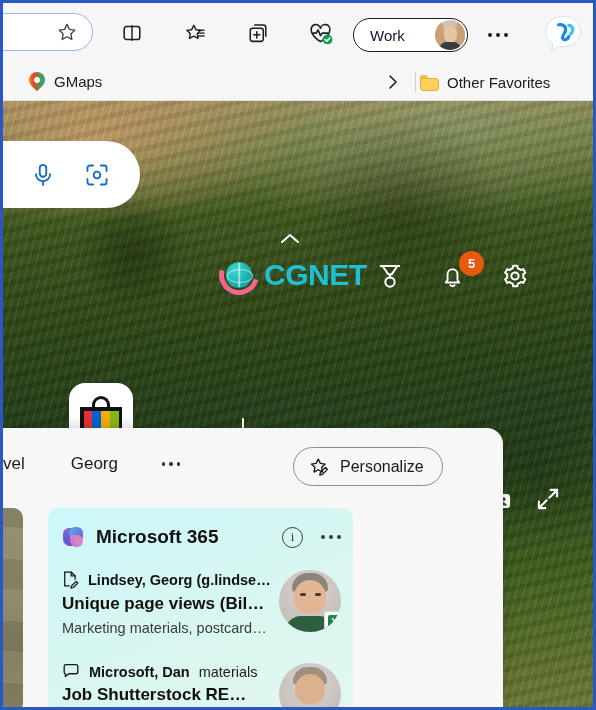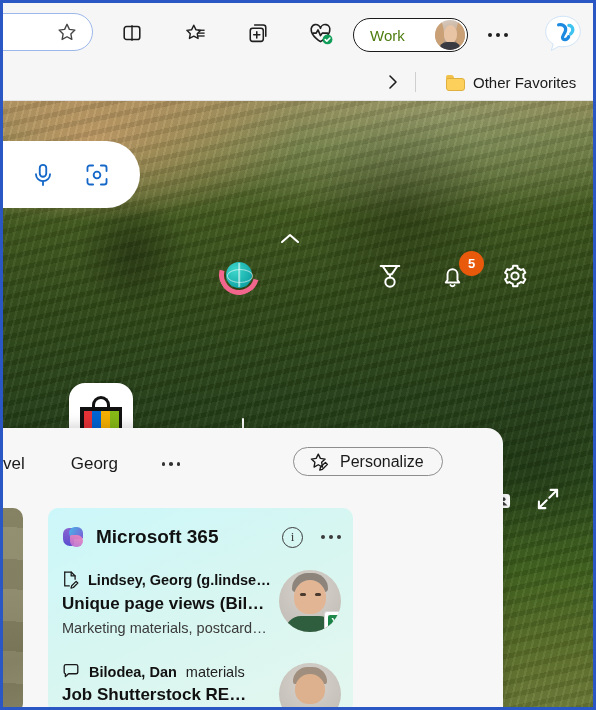--- a/index.html
+++ b/index.html
@@ -50,21 +50,21 @@
   .profile-pill {
     position: absolute; left: 350px; top: 15px;
     height: 34px; width: 115px;
     border: 1.5px solid #1b1b1b;
     border-radius: 17px;
     display: flex; align-items: center;
     background: #ffffff;
     cursor: pointer;
   }
   .profile-pill .plabel {
-    font-size: 15px; color: #4d7c0f; margin-left: 16px;
+    font-size: 15px; color: #0f172a; margin-left: 16px;
     font-weight: 400;
   }
   .avatar-sm {
     position: absolute; right: 2px; top: 1px;
     width: 30px; height: 30px; border-radius: 50%;
     overflow: hidden;
     background: linear-gradient(160deg,#d9cfc6 0%,#c9b29c 45%,#8a6a55 100%);
   }
   .avatar-sm .hairL, .avatar-sm .hairR {
     position: absolute; top: 1px; width: 9px; height: 27px;
@@ -295,21 +295,21 @@
     font-size: 17px; color: #1a1a1a; padding: 6px 10px;
     border-radius: 6px; cursor: pointer; white-space: nowrap;
   }
   .tab-dots {
     display: flex; align-items: center; justify-content: center; gap: 4px;
     width: 34px; height: 28px; cursor: pointer;
   }
   .tab-dots i { width: 3.6px; height: 3.6px; border-radius: 50%; background: #333; }
   .personalize {
     position: absolute; left: 308px; top: 19px;
-    height: 29px; padding: 0 18px 0 14px;
+    height: 39px; padding: 0 18px 0 14px;
     border: 1px solid #8d8d8d; border-radius: 20px;
     background: #f7f7f7;
     display: flex; align-items: center; gap: 10px;
     font-size: 16px; color: #1a1a1a; cursor: pointer;
   }
 
   
   .cards {
     position: absolute; left: 0; top: 72px; width: 518px; height: 210px;
   }
@@ -493,29 +493,35 @@
       <div class="copilot">
         <svg width="42" height="42" viewBox="0 0 42 42">
           <path d="M21 3.2c9.6 0 17.3 6.6 17.3 15.3 0 8.6-7.7 15.3-17.3 15.3-1.4 0-2.8-.15-4.1-.42l-7.6 4.1 1.9-6.4C6.2 28.2 3.7 23.8 3.7 18.5 3.7 9.8 11.4 3.2 21 3.2z" fill="#ffffff" stroke="#d0e4f7" stroke-width="1"></path>
           <path d="M16.6 11.8c1.6-.4 3.3-.3 4.7.5 1.9 1.1 2.6 3.1 2.3 5.1-.3 1.7-1.3 3.2-2.2 4.6-.6 1-1.1 2.1-.8 3.2.3 1.1 1.4 1.6 2.5 1.5 1.7-.2 3-1.6 3.6-3.1" fill="none" stroke="#1b8ae0" stroke-width="3.2" stroke-linecap="round"></path>
           <path d="M26.8 12.3c1.8.1 3.3 1.3 3.8 3 .6 2.1-.4 4.3-2 5.7" fill="none" stroke="#3fc3f0" stroke-width="3.2" stroke-linecap="round"></path>
         </svg>
       </div>
     </div>
 
     <div class="favbar">
+      <div class="fav-item" style="margin-left:18px">
+        <span class="gmaps-ico">
+            <i class="pin"></i>
+          </span>
+        <span>GMaps</span>
+      </div>
 
       <div class="fav-chevron">
         <svg width="14" height="18" viewBox="0 0 14 18" fill="none" stroke="#1f1f1f" stroke-width="1.6" stroke-linecap="round" stroke-linejoin="round">
             <path d="M4 3l6 6-6 6"></path>
           </svg>
       </div>
       <div class="fav-divider"></div>
 
-      <div class="fav-item" style="position:absolute;left:436px;top:7px">
+      <div class="fav-item" style="position:absolute;left:410px;top:7px">
         <span class="folder-ico">
             <i class="tabp"></i>
             <i class="body"></i>
           </span>
         <span>Other Favorites</span>
       </div>
     </div>
   </div>
 
   <div class="ntp">
@@ -539,20 +545,21 @@
           <circle cx="12" cy="12" r="3.1"></circle>
         </svg>
       </span>
     </div>
 
     <div class="cgnet">
       <span class="cg-mark">
         <i class="ring"></i>
           <i class="globe"></i>
       </span>
+      <span class="cg-text">CGNET</span>
     </div>
 
     <div class="ntp-icon" style="left:370px;top:158px">
       <svg width="28" height="28" viewBox="0 0 24 24" fill="none" stroke="#ffffff" stroke-width="1.7" stroke-linecap="round" stroke-linejoin="round">
         <path d="M4 3.4h16"></path>
         <path d="M5.6 3.4l5 7.2h2.8l5-7.2"></path>
         <circle cx="12" cy="17.2" r="4"></circle>
         <line x1="12" y1="10.6" x2="12" y2="13.2"></line>
       </svg>
     </div>
@@ -693,21 +700,21 @@
           </div>
 
           <div class="m365-item i2">
             <div class="mi-body">
               <div class="mi-row1">
                 <span style="display:flex;flex:0 0 18px">
                   <svg width="18" height="17" viewBox="0 0 20 19" fill="none" stroke="#1a1a1a" stroke-width="1.5" stroke-linejoin="round" stroke-linecap="round">
                     <path d="M2.4 3.6A1.9 1.9 0 0 1 4.3 1.8h11.4a1.9 1.9 0 0 1 1.9 1.8v6.6a1.9 1.9 0 0 1-1.9 1.8H7.3l-3.6 3.2v-3.2h-.3a1.9 1.9 0 0 1-1-1.8z"></path>
                   </svg>
                 </span>
-                <span class="mi-sender" style="flex:0 0 auto">Bilodea, Dan</span>
+                <span class="mi-sender" style="flex:0 0 auto">Microsoft, Dan</span>
                 <span class="mi-action">materials</span>
               </div>
               <div class="mi-title">Job Shutterstock RE…</div>
             </div>
             <div class="mi-avatar">
               <i class="av2-hair"></i>
                 <i class="av2-face"></i>
             </div>
           </div>
         </div>

